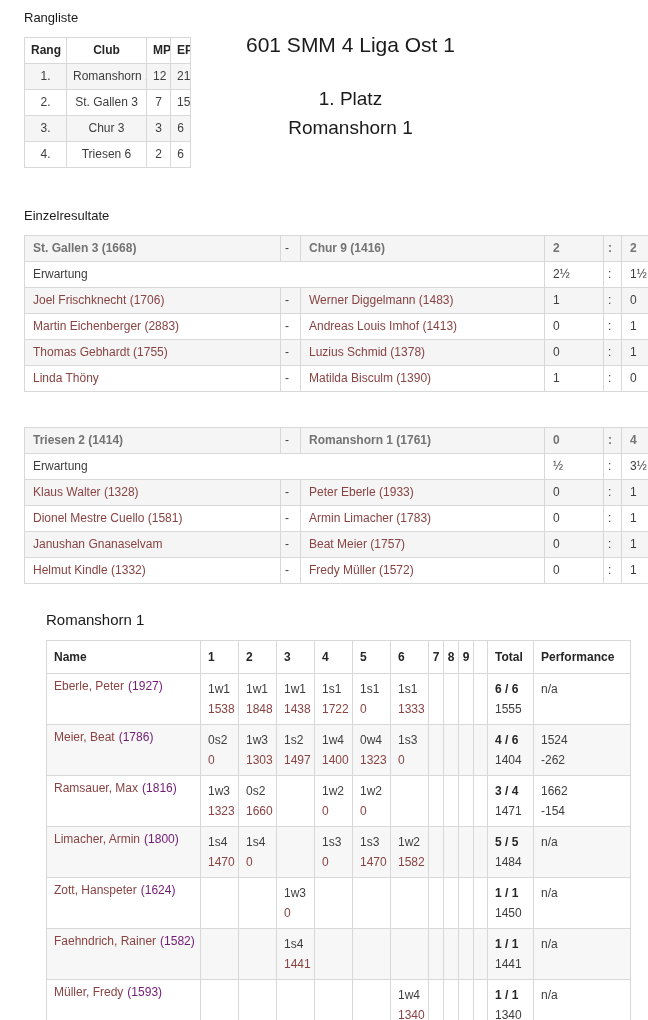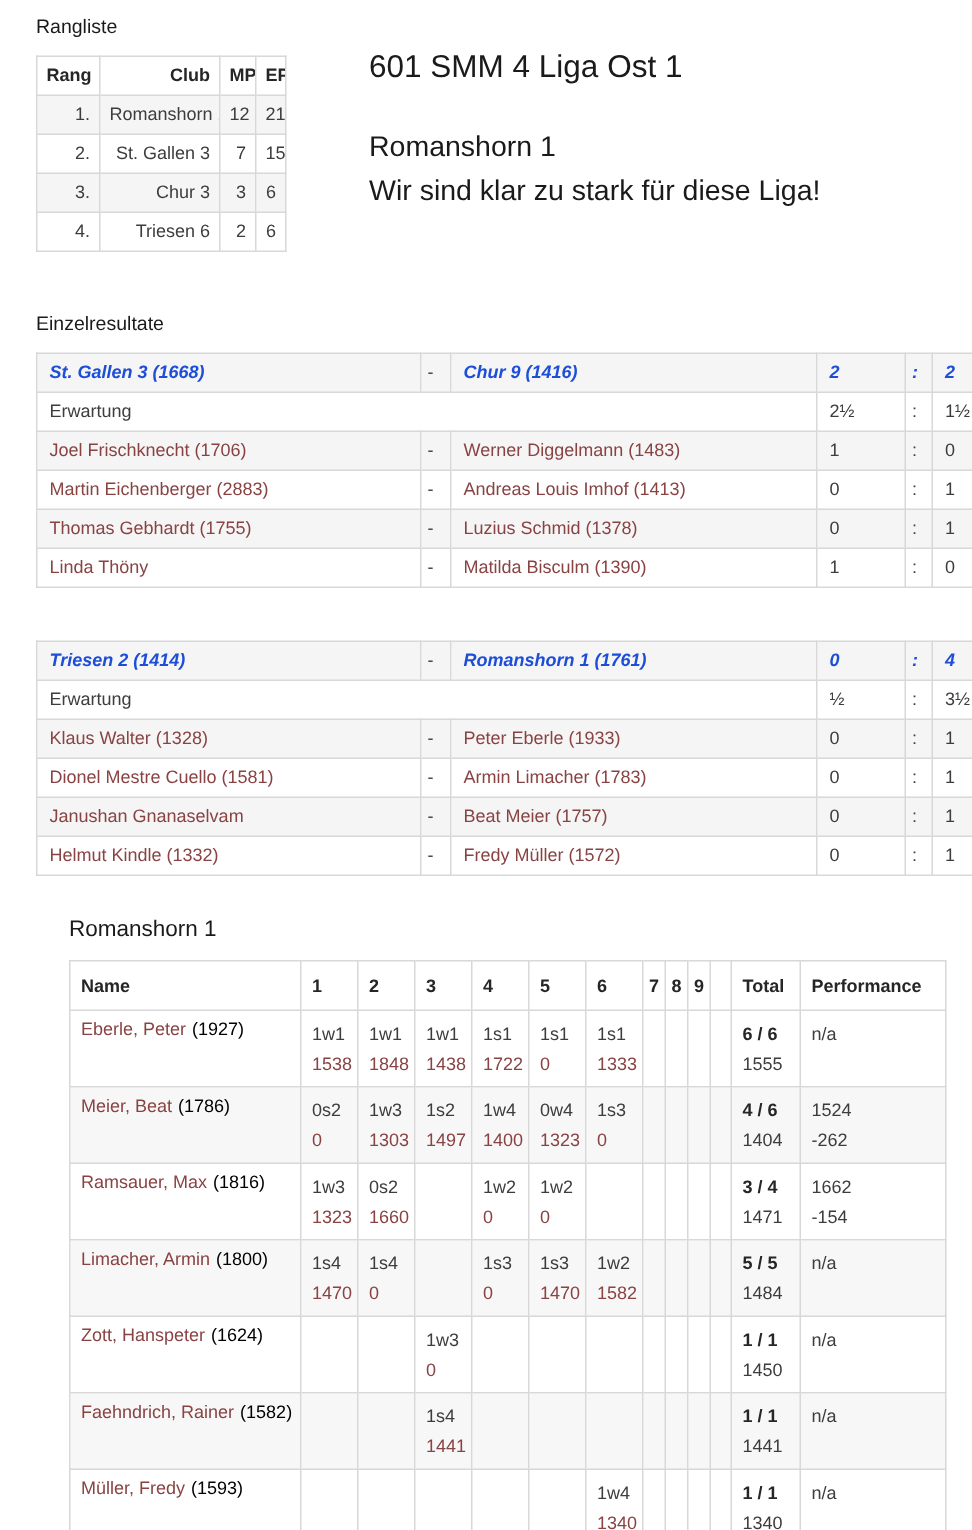--- a/index.html
+++ b/index.html
@@ -8,40 +8,40 @@
     width: 648px; height: 1020px; overflow: hidden;
     font-family: "Liberation Sans", "DejaVu Sans", sans-serif;
     font-size: 12px; color: #3d3d3d;
   }
   #main { padding: 10px 0 0 24px; }
 
   .section-heading {
     font-size: 13px; font-weight: normal; color: #1a1a1a; margin: 0 0 12px 0;
   }
   .link { color: #8a4343; text-decoration: none; cursor: pointer; }
-  .bold { font-weight: bold; color: #1d4ed8; font-style: italic; }
+  .bold { font-weight: bold; color: #737373; }
 
   
   #top { display: flex; align-items: flex-start; }
   #top-left { flex: 0 0 auto; }
 
   table { border-collapse: collapse; table-layout: fixed; }
   td, th { border: 1px solid #d8d8d8; }
 
   
   .rang-table { width: 166px; }
   .rang-table td, .rang-table th {
-    padding: 6px 6px; line-height: 13px; text-align: right;
+    padding: 6px 6px; line-height: 13px; text-align: center;
     font-size: 12px; vertical-align: middle; overflow: hidden; white-space: nowrap;
   }
   .rang-table .hdr td { font-weight: bold; color: #262626; }
   .rang-table tr:nth-child(even) { background: #f5f5f5; }
 
   
-  #announce { margin-left: 55px; margin-top: 22px; color: #1a1a1a; }
+  #announce { margin-left: 55px; margin-top: 22px; color: #1a1a1a; text-align: center; }
   #announce-title { font-size: 21px; line-height: 26px; margin-bottom: 26px; }
   .announce-line { font-size: 19px; line-height: 29px; }
 
   
   #einzel { margin-top: 40px; }
   .match-table { width: 656px; margin-bottom: 0; }
   .match-table td {
     padding: 6px 8px; line-height: 13px; vertical-align: middle;
     overflow: hidden; white-space: nowrap;
   }
@@ -57,21 +57,21 @@
     padding: 9px 7px; text-align: left; font-weight: bold; color: #262626;
     font-size: 12px; line-height: 14px; white-space: nowrap; overflow: hidden;
     background: #ffffff;
   }
   .cross-table th.c789 { padding: 9px 2px; text-align: center; }
   .cross-table td {
     padding: 5px 2px 5px 7px; vertical-align: top; overflow: hidden; white-space: nowrap;
   }
   .cross-table td div { line-height: 20px; min-height: 20px; }
   .cross-table tbody tr:nth-child(even) { background: #f7f7f7; }
-  .cross-table .ct-name .rating { color: #000000; margin-left: 4px; text-align: right; }
+  .cross-table .ct-name .rating { color: #701a75; margin-left: 4px; text-align: right; }
   .cross-table .tot-score { font-weight: bold; color: #262626; }
 </style>
 </head>
 <body>
 
 <div id="main">
 
   <div id="top">
     <div id="top-left">
       <div class="section-heading">Rangliste</div>
@@ -115,22 +115,22 @@
     <td>4.</td>
     <td>Triesen 6</td>
     <td>2</td>
     <td>6</td>
   </tr>
 </tbody>
       </table>
     </div>
     <div id="announce">
       <div id="announce-title">601 SMM 4 Liga Ost 1</div>
+      <div class="announce-line">1. Platz</div>
       <div class="announce-line">Romanshorn 1</div>
-      <div class="announce-line">Wir sind klar zu stark für diese Liga!</div>
     </div>
   </div>
 
   <div id="einzel">
     <div class="section-heading">Einzelresultate</div>
 
     <table class="match-table match-1">
       <colgroup>
           <col style="width:256px">
           <col style="width:20px">

